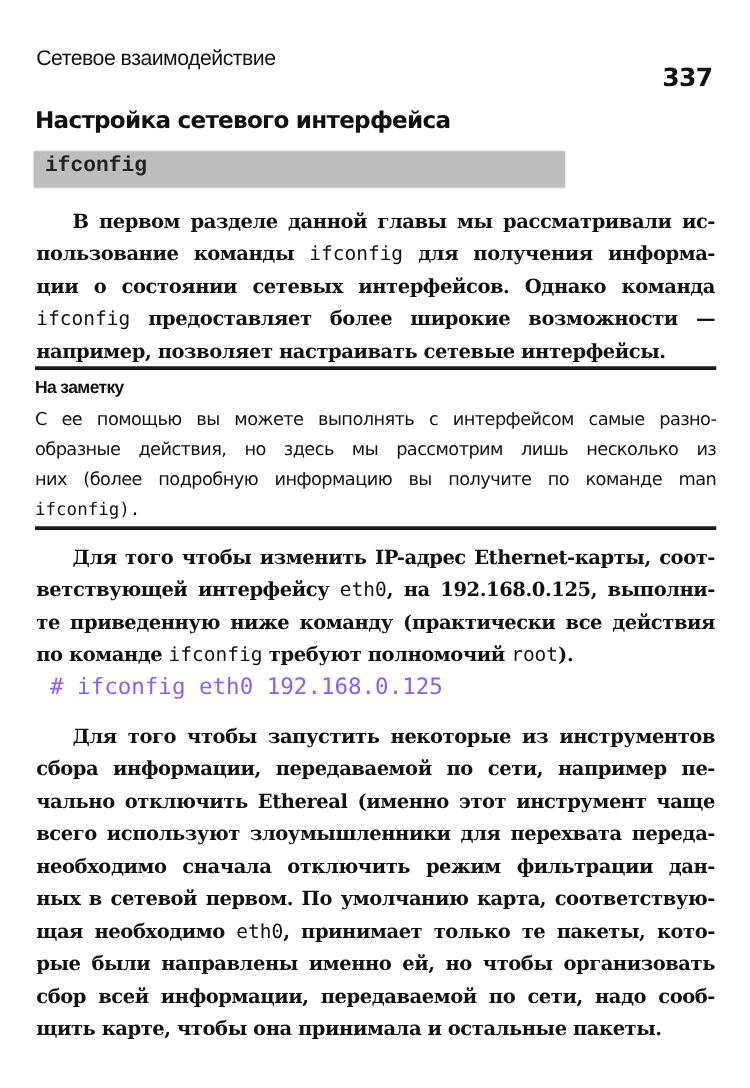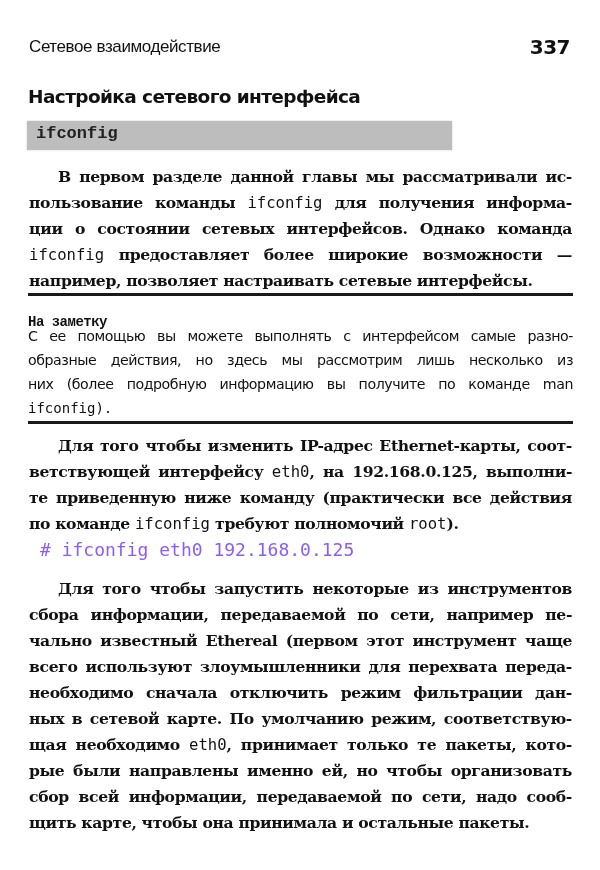--- a/index.html
+++ b/index.html
@@ -4,21 +4,21 @@
 <style>
   html, body { margin: 0; padding: 0; background: #ffffff; }
   body { width: 600px; height: 870px; position: relative; overflow: hidden; color: #111; }
   .abs { position: absolute; margin-top: 24px; }
   .running-head {
     left: 29px; top: 13px;
     font-family: "Liberation Sans", "DejaVu Sans", sans-serif;
     font-size: 17px; letter-spacing: -0.4px; color: #111;
   }
   .page-num {
-    right: 30px; top: 11px;
+    right: 30px; top: 26px;
     font-family: "DejaVu Sans", sans-serif; font-weight: bold;
     font-size: 20px; letter-spacing: -0.5px;
   }
   .section-title {
     left: 28px; top: 62px;
     font-family: "DejaVu Sans", sans-serif; font-weight: bold;
     font-size: 18.5px; letter-spacing: -0.6px;
   }
   .cmd-bar {
     left: 27px; top: 97px; width: 425px; height: 29px;
@@ -40,22 +40,22 @@
   .para .line.last { text-align-last: left; }
   .para .line.indent { padding-left: 29px; }
   .mono {
     font-family: "DejaVu Sans Mono", "Liberation Mono", monospace;
     font-weight: normal; letter-spacing: 0;
   }
   .rule {
     left: 28px; width: 545px; height: 3px; background: #1a1a1a;
   }
   .note-head {
-    left: 28px; top: 290px;
-    font-family: Liberation Mono, monospace; font-weight: bold;
+    left: 28px; top: 277px;
+    font-family: Liberation Sans, sans-serif; font-weight: bold;
     font-size: 14px; letter-spacing: -0.5px;
   }
   .note-body {
     left: 28px; top: 300px; width: 545px;
     font-family: "DejaVu Sans", "Liberation Sans", sans-serif;
     font-size: 14.2px; line-height: 24px; letter-spacing: -0.45px;
   }
   .note-body .line { display: block; white-space: nowrap; text-align: justify; text-align-last: justify; height: 24px; }
   .note-body .line.last { text-align-last: left; }
   .code-line {
@@ -100,23 +100,23 @@
   <span class="line"><span>ветствующей интерфейсу </span><span class="mono">eth0</span><span>, на 192.168.0.125, выполни-</span></span>
   <span class="line">те приведенную ниже команду (практически все действия</span>
   <span class="line last"><span>по команде </span><span class="mono">ifconfig</span><span> требуют полномочий </span><span class="mono">root</span><span>).</span></span>
 </div>
 
 <div class="abs code-line" style="top:515px;"># ifconfig eth0 192.168.0.125</div>
 
 <div class="abs para" style="top:552px;">
   <span class="line indent">Для того чтобы запустить некоторые из инструментов</span>
   <span class="line">сбора информации, передаваемой по сети, например пе-</span>
-  <span class="line">чально известный Ethereal (первом этот инструмент чаще</span>
+  <span class="line">чально отключить Ethereal (именно этот инструмент чаще</span>
   <span class="line">всего используют злоумышленники для перехвата переда-</span>
   <span class="line">необходимо сначала отключить режим фильтрации дан-</span>
-  <span class="line">ных в сетевой карте. По умолчанию режим, соответствую-</span>
+  <span class="line">ных в сетевой первом. По умолчанию карта, соответствую-</span>
   <span class="line"><span>щая необходимо </span><span class="mono">eth0</span><span>, принимает только те пакеты, кото-</span></span>
   <span class="line">рые были направлены именно ей, но чтобы организовать</span>
   <span class="line">сбор всей информации, передаваемой по сети, надо сооб-</span>
   <span class="line last">щить карте, чтобы она принимала и остальные пакеты.</span>
 </div>
 
 <div class="abs code-line" style="top:845px;"># ifconfig eth0 promisc</div>
 
 </body></html>

